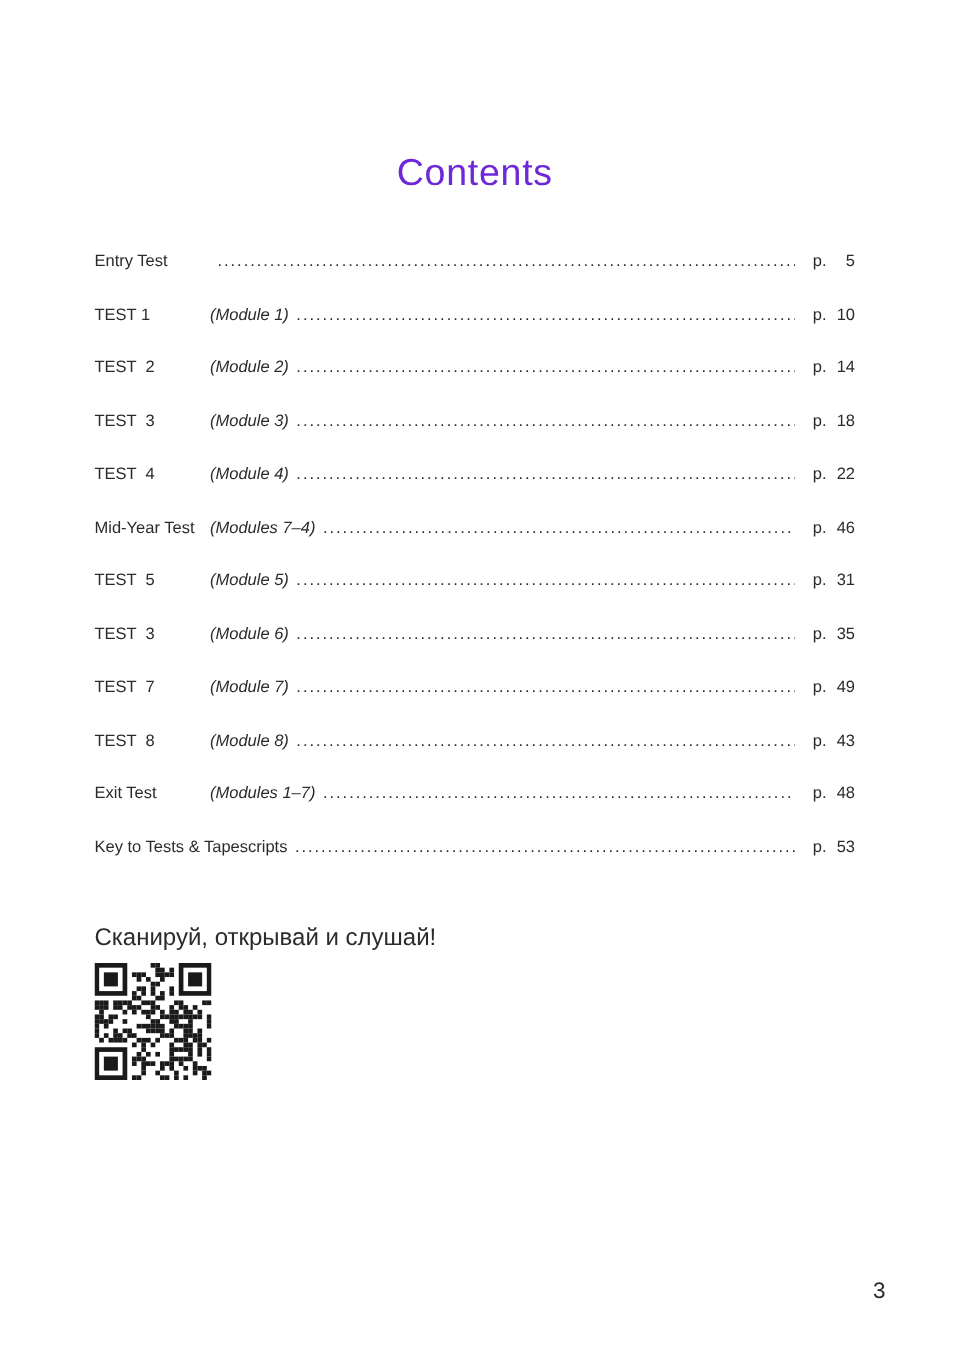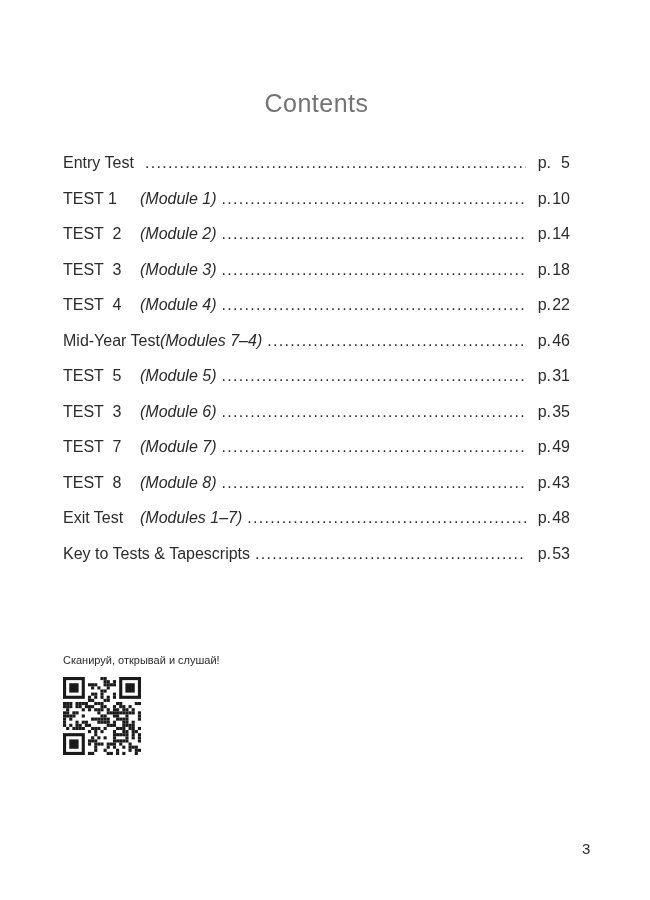--- a/index.html
+++ b/index.html
@@ -6,52 +6,52 @@
   body{
     width:650px;height:900px;
     background:#ffffff;
     font-family:"Liberation Sans","DejaVu Sans",sans-serif;
     color:#2b2b2b;
     overflow:hidden;
   }
   .page{position:relative;width:650px;height:900px;background:#ffffff;}
   .content{margin-left:63px;width:507px;}
   .title{
-    margin:4px;padding-top:84px;
+    margin:16px;padding-top:84px;
     text-align:center;
     font-size:25px;font-weight:400;
     letter-spacing:0.5px;
-    color:#737373;
+    color:#6d28d9;
     line-height:30px;
   }
   ul.toc{
     list-style:none;margin:0;padding:0;
     margin-top:38px;
   }
   ul.toc li{
     display:flex;
     align-items:baseline;
     line-height:13px;
-    font-size:16px;
+    font-size:11px;
     margin-bottom:22.5px;
   }
   .lbl{flex:none;min-width:77px;white-space:pre;}
   .mid{flex:none;white-space:pre;font-style:italic;}
   .dots{
     flex:1;
     overflow:hidden;
     white-space:nowrap;
     margin-left:5px;
     margin-right:12px;
     letter-spacing:1.3px;
     color:#2b2b2b;
   }
   .pfx{flex:none;white-space:pre;}
   .num{flex:none;width:19px;text-align:right;}
-  .scan-text{margin-top:94px;font-size:11px;line-height:13px;}
+  .scan-text{margin-top:47px;font-size:16px;line-height:13px;}
   .qr{margin-top:10px;width:78px;height:78px;display:block;}
   .url{margin-top:19px;font-size:11px;line-height:13px;}
   .folio{
     position:absolute;
     left:582px;top:836px;
     font-size:15px;color:#2b2b2b;
   }
 </style>
 </head>
 <body>

